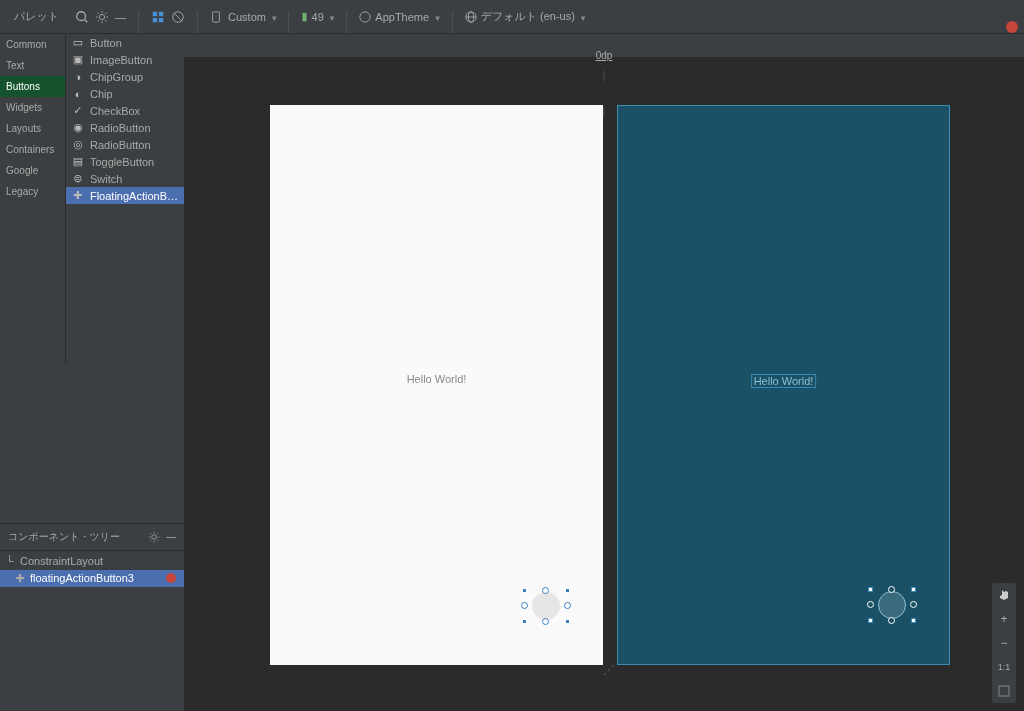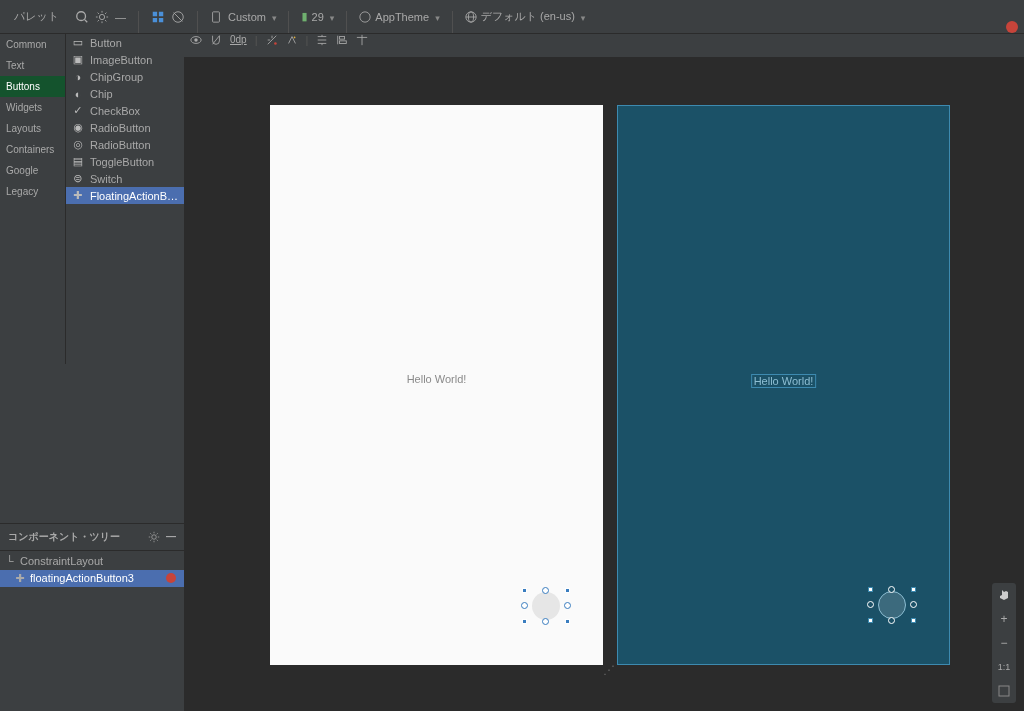--- a/index.html
+++ b/index.html
@@ -106,21 +106,20 @@
 }
 .tree-header {
   height: 28px;
   padding: 0 8px;
   border-top: 1px solid #2b2b2b;
   border-bottom: 1px solid #2b2b2b;
   font-size: 10px;
   display: flex;
   align-items: center;
   gap: 6px;
-  font-weight: bold;
 }
 .tree-body {
   flex: 1;
   background: #3c3f41;
   padding-top:2px;
 }
 .tree-item {
   display: flex;
   align-items: center;
   gap: 4px;
@@ -146,23 +145,25 @@
   flex: 1;
   background: #2b2b2b;
   display: flex;
   flex-direction: column;
   position: relative;
 }
 .design-toolbar {
   height: 24px;
   background: #3c3f41;
   display: flex;
+  align-items: center;
   padding: 0 6px;
   gap: 8px;
   border-bottom: 1px solid #2b2b2b;
+  flex-direction: column;
 }
 .design-toolbar .dp-btn {
   text-decoration: underline;
   font-size: 10px;
   cursor:pointer;
 }
 .canvas-wrap {
   flex: 1;
   position: relative;
   display: flex;
@@ -287,21 +288,21 @@
       </svg>
     <div class="toolbar-select">
       <span>Custom</span>
         <span class="chev"></span>
     </div>
   </div>
   <div class="tool-sep"></div>
   <div class="tool-group">
     <div class="toolbar-select">
       <span style="color:#6fb06f;">▮</span>
-      <span>29</span>
+      <span>49</span>
         <span class="chev"></span>
     </div>
   </div>
   <div class="tool-sep"></div>
   <div class="tool-group">
     <div class="toolbar-select">
       <svg class="ic-sm" viewBox="0 0 14 14">
           <circle cx="7" cy="7" r="6" stroke="#aaa" fill="none"></circle>
         </svg>
       <span>AppTheme</span>

